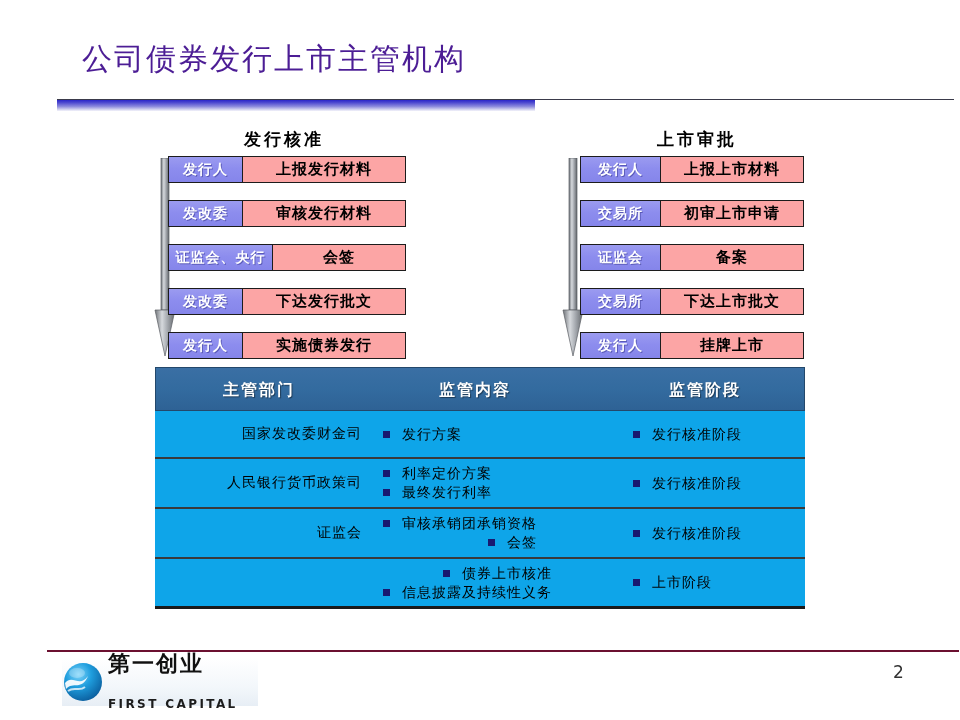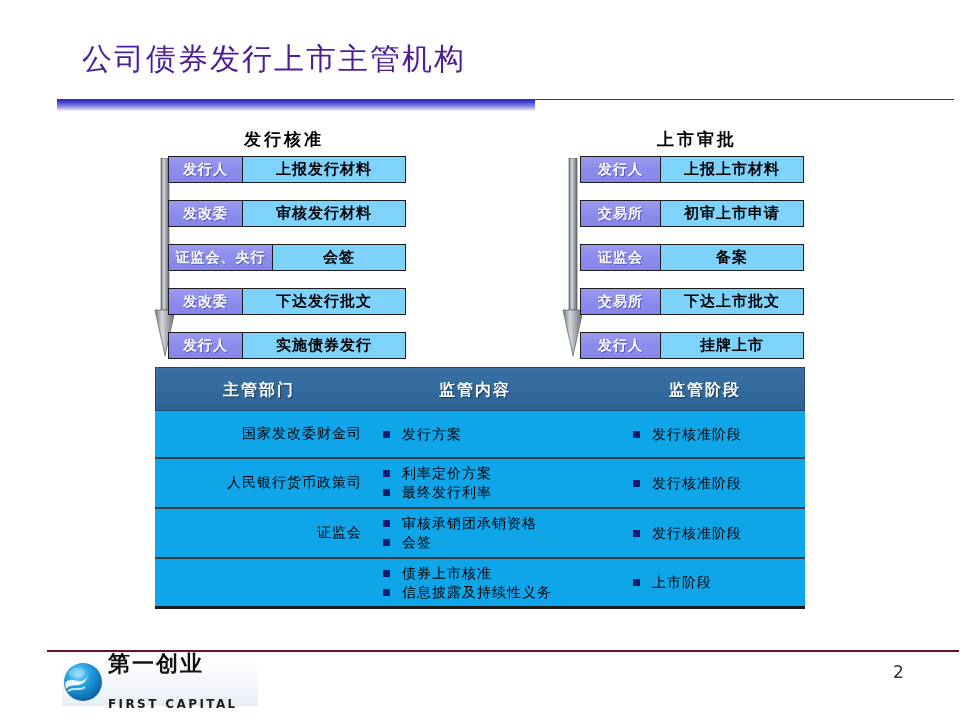--- a/index.html
+++ b/index.html
@@ -69,21 +69,21 @@
   .flow-rows {
     position: absolute;
     top: 28px;
   }
   .flow-row {
     display: flex;
     height: 27px;
     margin-bottom: 17px;
     border: 1px solid #1c1c1c;
     box-sizing: border-box;
-    background: #7dd3fc;
+    background: #fca5a5;
   }
   .flow-row:last-child { margin-bottom: 0; }
   .cell-actor {
     background: linear-gradient(to bottom, #9b9bf0 0%, #8d8dee 45%, #8585ea 100%);
     border-right: 1px solid #1c1c1c;
     color: #ffffff;
     font-size: 14px;
     font-weight: bold;
     letter-spacing: 1px;
     display: flex;
@@ -180,20 +180,21 @@
     flex-direction: column;
     justify-content: center;
     font-size: 14px;
     letter-spacing: 1px;
   }
   .bullet-line {
     display: flex;
     align-items: center;
     line-height: 19px;
     white-space: nowrap;
+    justify-content: flex-end;
   }
   .bullet {
     width: 7px;
     height: 7px;
     background: #191970;
     margin-right: 12px;
     flex: 0 0 auto;
   }
 
   

